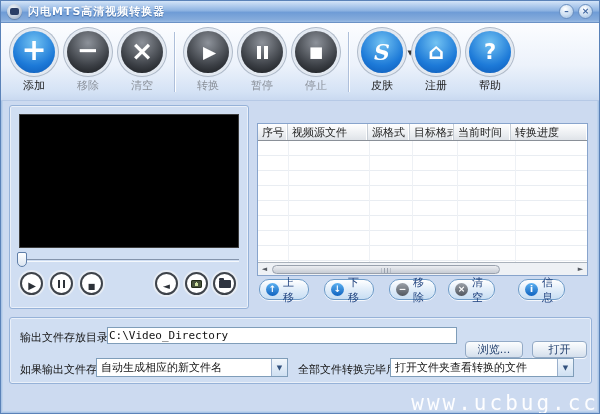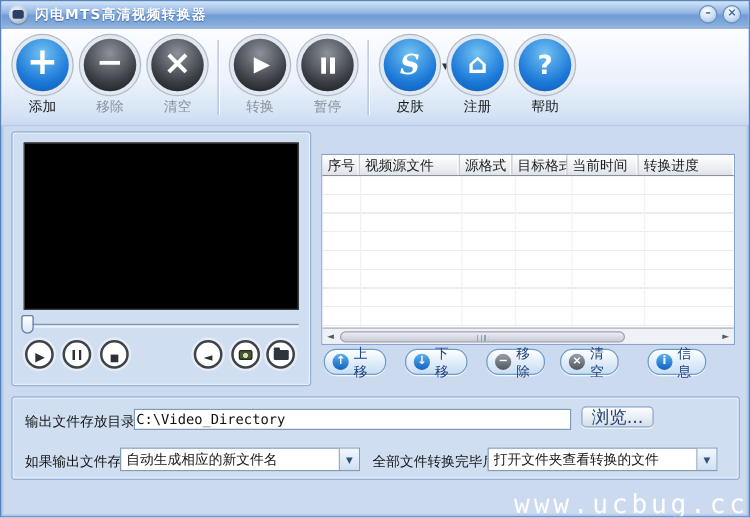--- a/index.html
+++ b/index.html
@@ -150,23 +150,23 @@
 
   
   .settings-box { left:8px; top:316px; width:583px; height:67px; }
   .lbl { position:absolute; font-size:11px; color:#141414; white-space:nowrap; }
   .dir-input {
     position:absolute; left:97px; top:9px; width:350px; height:17px;
     border:1px solid #7f9db9; background:#fff; font-size:11px;
     font-family:"DejaVu Sans Mono",monospace; padding:0 1px; color:#111;
   }
   .sys-btn {
-    position:absolute; top:7px; height:17px; border:1px solid #93aac6; border-radius:4px;
+    position:absolute; top:23px; height:17px; border:1px solid #93aac6; border-radius:4px;
     background:linear-gradient(#fcfdfe,#e9eff6 50%, #d4dfec);
-    font-size:14px; color:#23406e; display:flex; align-items:center; justify-content:center;
+    font-size:11px; color:#23406e; display:flex; align-items:center; justify-content:center;
     box-shadow:0 1px 0 rgba(255,255,255,.8);
   }
   .combo {
     position:absolute; height:19px; border:1px solid #7f9db9; background:#fff;
     display:flex; align-items:center;
   }
   .combo-value { flex:1; font-size:11px; color:#141414; padding-left:4px; white-space:nowrap; overflow:hidden; }
   .combo-arrow {
     width:16px; height:100%; border-left:1px solid #9ab0cc;
     background:linear-gradient(#f2f7fc,#cfe0f2);
@@ -218,20 +218,26 @@
       <div class="tb-circle dark">
           <span class="g g-play"></span>
         </div>
       <div class="tb-label">转换</div>
     </div>
     <div class="tb-btn disabled">
       <div class="tb-circle dark">
           <span class="g g-pause"></span>
         </div>
       <div class="tb-label">暂停</div>
+    </div>
+    <div class="tb-btn disabled">
+      <div class="tb-circle dark">
+          <span class="g g-stop"></span>
+        </div>
+      <div class="tb-label">停止</div>
     </div>
     <div class="tb-sep"></div>
     <div class="tb-btn">
       <div class="tb-circle blue">
           <span class="g g-s"></span>
         </div>
       <div class="tb-label">皮肤</div>
       <div class="skin-arrow">▼</div>
     </div>
     <div class="tb-btn">
@@ -313,20 +319,21 @@
   </div>
   <div class="act-btn" style="left:517px; width:47px">
     <span class="li-circle li-blue">i</span>
     <span>信息</span>
   </div>
 
   <div class="groupbox settings-box">
     <div class="lbl" style="left:10px; top:12px">输出文件存放目录:</div>
     <input class="dir-input" value="C:\Video_Directory" style="">
     <div class="sys-btn" style="left:455px; width:58px">浏览...</div>
+    <div class="sys-btn" style="left:522px; width:55px">打开</div>
 
     <div class="lbl" style="left:10px; top:44px">如果输出文件存在:</div>
     <div class="combo" style="left:86px; top:40px; width:192px">
       <div class="combo-value">自动生成相应的新文件名</div>
       <div class="combo-arrow">▼</div>
     </div>
     <div class="lbl" style="left:288px; top:44px">全部文件转换完毕后:</div>
     <div class="combo" style="left:380px; top:40px; width:184px">
       <div class="combo-value">打开文件夹查看转换的文件</div>
       <div class="combo-arrow">▼</div>

